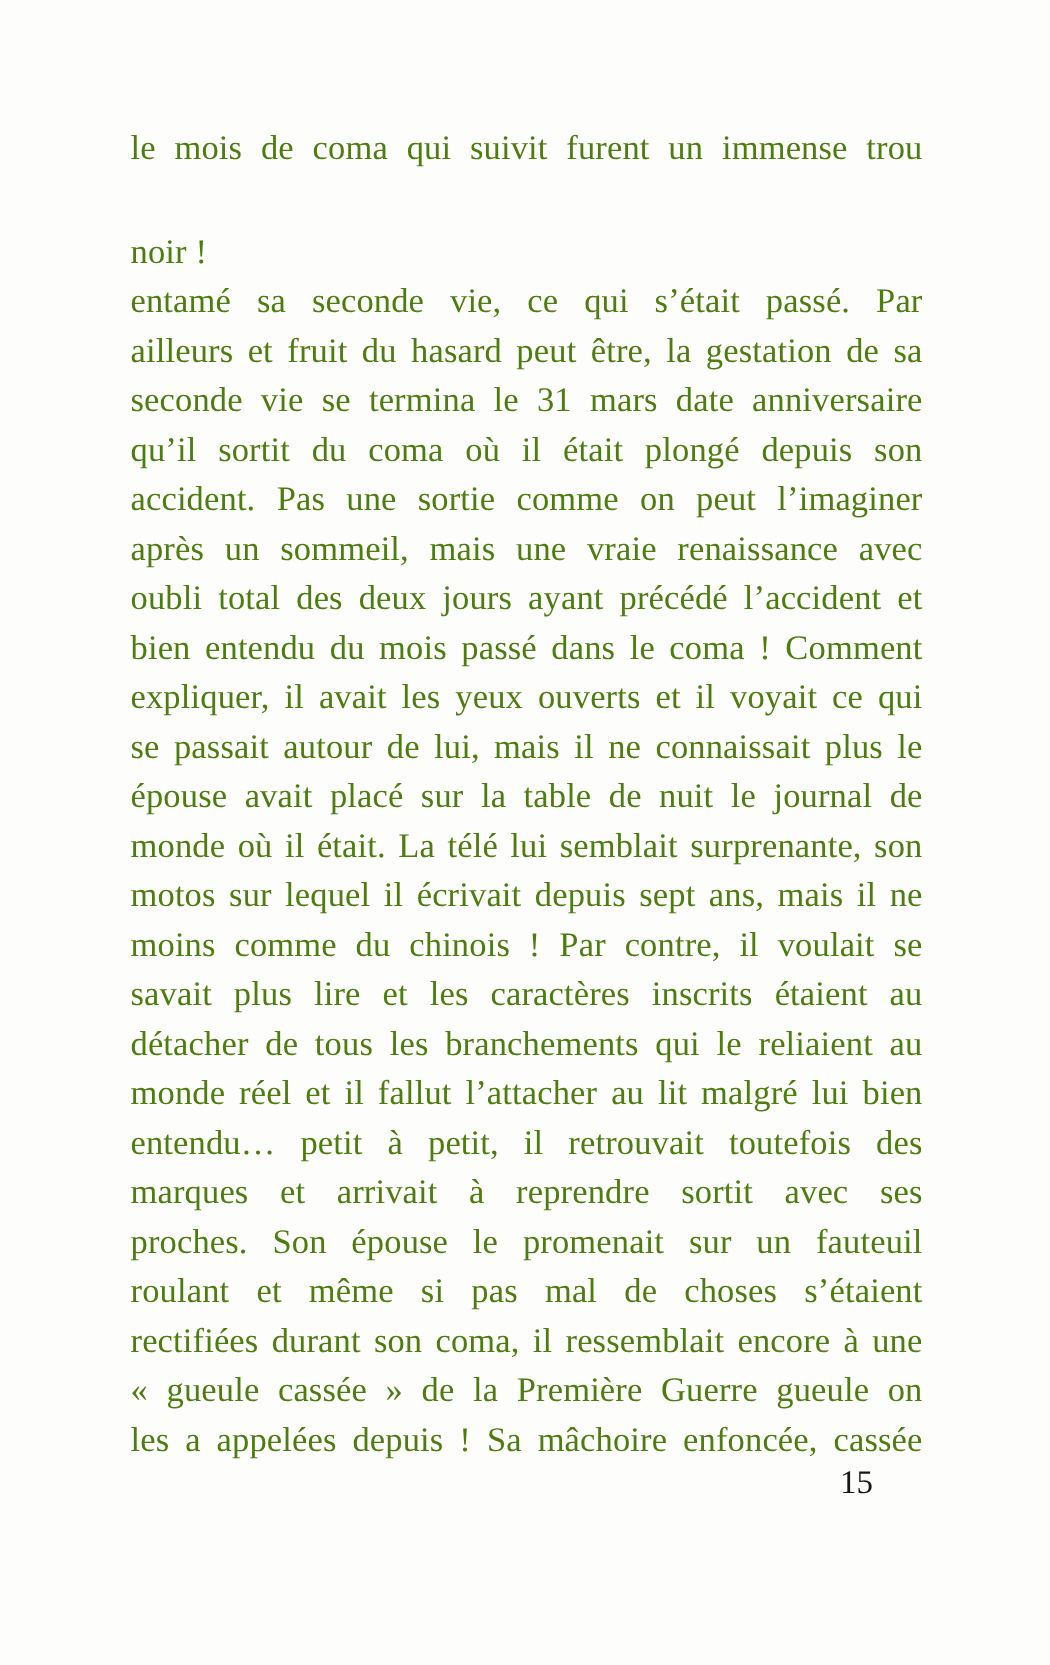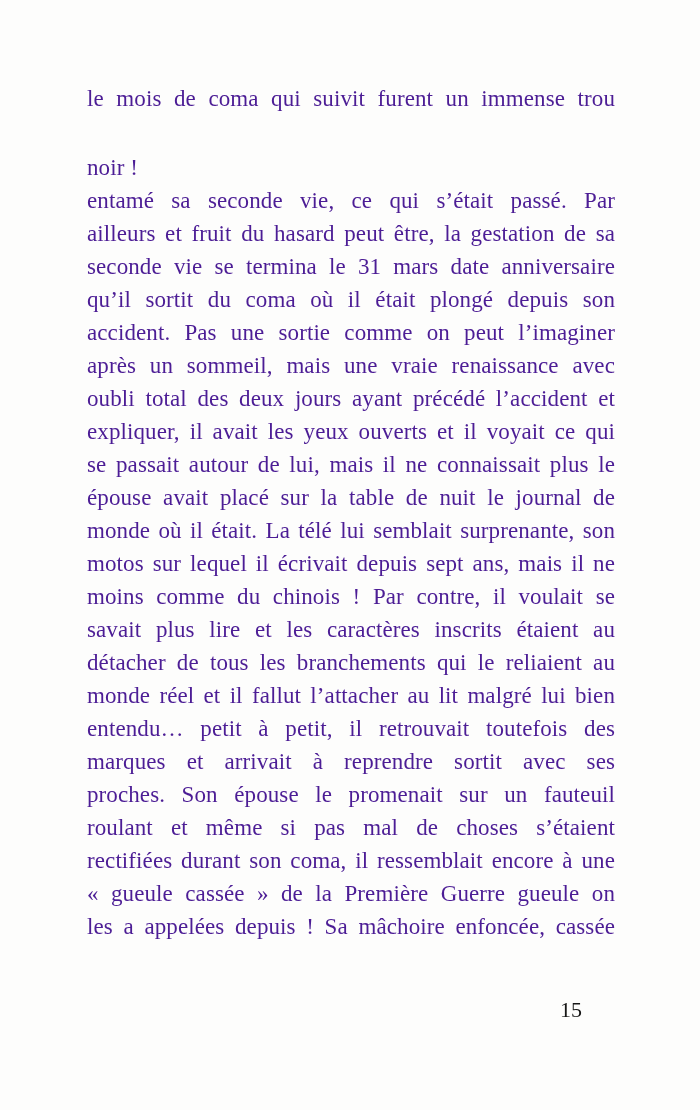--- a/index.html
+++ b/index.html
@@ -19,38 +19,38 @@
     inset: 0;
     background: #fdfdfc;
   }
   .text-block {
     position: absolute;
     left: 87px;
     top: 82px;
     width: 528px;
     font-size: 23px;
     line-height: 33px;
-    color: #4c1d95;
+    color: #4d7c0f;
     letter-spacing: 0.1px;
   }
   .line {
     text-align: justify;
     text-align-last: justify;
     white-space: normal;
   }
   .line.end {
     text-align-last: left;
     margin-top: 36px;
   }
   .line.indent {
     text-indent: 28px;
   }
   .folio {
     position: absolute;
-    top: 997px;
+    top: 975px;
     right: 118px;
     font-size: 22px;
     line-height: 26px;
     color: #161616;
   }
 </style>
 </head>
 <body>
 
 <div class="page">
@@ -58,20 +58,21 @@
   <div class="text-block">
     <div class="line">le mois de coma qui suivit furent un immense trou</div>
     <div class="line end">noir !</div>
     <div class="line">entamé sa seconde vie, ce qui s’était passé. Par</div>
     <div class="line">ailleurs et fruit du hasard peut être, la gestation de sa</div>
     <div class="line">seconde vie se termina le 31 mars date anniversaire</div>
     <div class="line">qu’il sortit du coma où il était plongé depuis son</div>
     <div class="line">accident. Pas une sortie comme on peut l’imaginer</div>
     <div class="line">après un sommeil, mais une vraie renaissance avec</div>
     <div class="line">oubli total des deux jours ayant précédé l’accident et</div>
+    <div class="line">bien entendu du mois passé dans le coma ! Comment</div>
     <div class="line">expliquer, il avait les yeux ouverts et il voyait ce qui</div>
     <div class="line">se passait autour de lui, mais il ne connaissait plus le</div>
     <div class="line">épouse avait placé sur la table de nuit le journal de</div>
     <div class="line">monde où il était. La télé lui semblait surprenante, son</div>
     <div class="line">motos sur lequel il écrivait depuis sept ans, mais il ne</div>
     <div class="line">moins comme du chinois ! Par contre, il voulait se</div>
     <div class="line">savait plus lire et les caractères inscrits étaient au</div>
     <div class="line">détacher de tous les branchements qui le reliaient au</div>
     <div class="line">monde réel et il fallut l’attacher au lit malgré lui bien</div>
     <div class="line">entendu… petit à petit, il retrouvait toutefois des</div>

